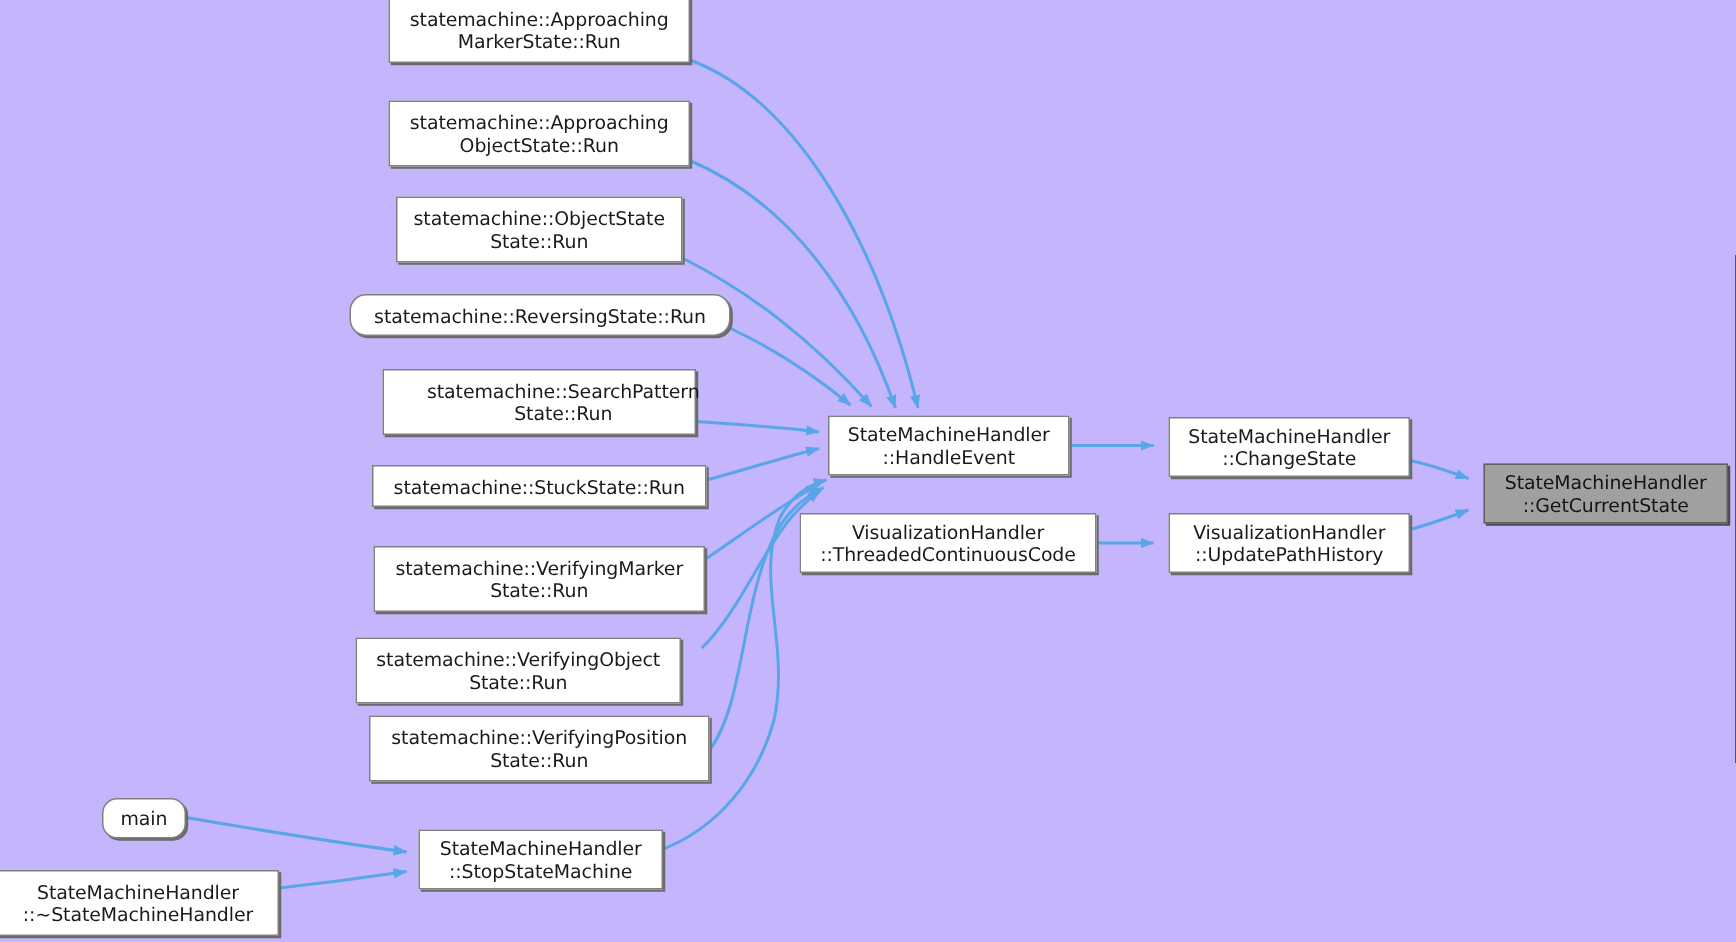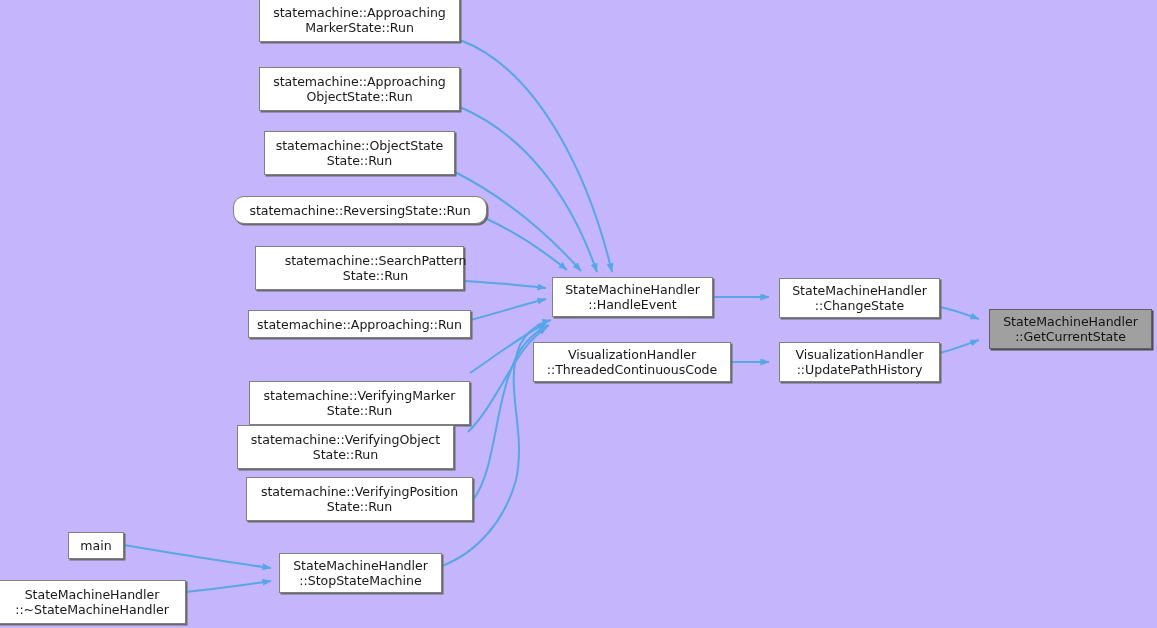--- a/index.html
+++ b/index.html
@@ -81,28 +81,28 @@
   <div id="nodes">
       <div class="node" style="left: 259px; top: -2px; width: 201px; height: 44px;">statemachine::Approaching
 MarkerState::Run</div>
       <div class="node" style="left: 259px; top: 67px; width: 201px; height: 44px;">statemachine::Approaching
 ObjectState::Run</div>
       <div class="node" style="left: 264px; top: 131px; width: 191px; height: 44px;">statemachine::ObjectState
 State::Run</div>
       <div class="node" style="left: 233px; top: 196px; width: 254px; height: 28px; border-radius: 11px;">statemachine::ReversingState::Run</div>
       <div class="node" style="left: 255px; top: 246px; width: 209px; height: 44px; padding-left: 36px;">statemachine::SearchPattern
 State::Run</div>
-      <div class="node" style="left: 248px; top: 310px; width: 223px; height: 28px;">statemachine::Approaching::Run</div>
-      <div class="node" style="left: 249px; top: 381px; width: 221px; height: 44px;">statemachine::VerifyingMarker
+      <div class="node" style="left: 248px; top: 310px; width: 223px; height: 28px;">statemachine::StuckState::Run</div>
+      <div class="node" style="left: 249px; top: 364px; width: 221px; height: 44px;">statemachine::VerifyingMarker
 State::Run</div>
       <div class="node" style="left: 237px; top: 425px; width: 217px; height: 44px;">statemachine::VerifyingObject
 State::Run</div>
       <div class="node" style="left: 246px; top: 477px; width: 227px; height: 44px;">statemachine::VerifyingPosition
 State::Run</div>
-      <div class="node" style="left: 68px; top: 532px; width: 56px; height: 27px;">main</div>
+      <div class="node" style="left: 68px; top: 532px; width: 56px; height: 27px; border-radius: 10px;">main</div>
       <div class="node" style="left: -2px; top: 580px; width: 188px; height: 44px;">StateMachineHandler
 ::~StateMachineHandler</div>
       <div class="node" style="left: 279px; top: 553px; width: 163px; height: 40px;">StateMachineHandler
 ::StopStateMachine</div>
       <div class="node" style="left: 552px; top: 277px; width: 161px; height: 40px;">StateMachineHandler
 ::HandleEvent</div>
       <div class="node" style="left: 533px; top: 342px; width: 198px; height: 40px;">VisualizationHandler
 ::ThreadedContinuousCode</div>
       <div class="node" style="left: 779px; top: 278px; width: 161px; height: 40px;">StateMachineHandler
 ::ChangeState</div>

